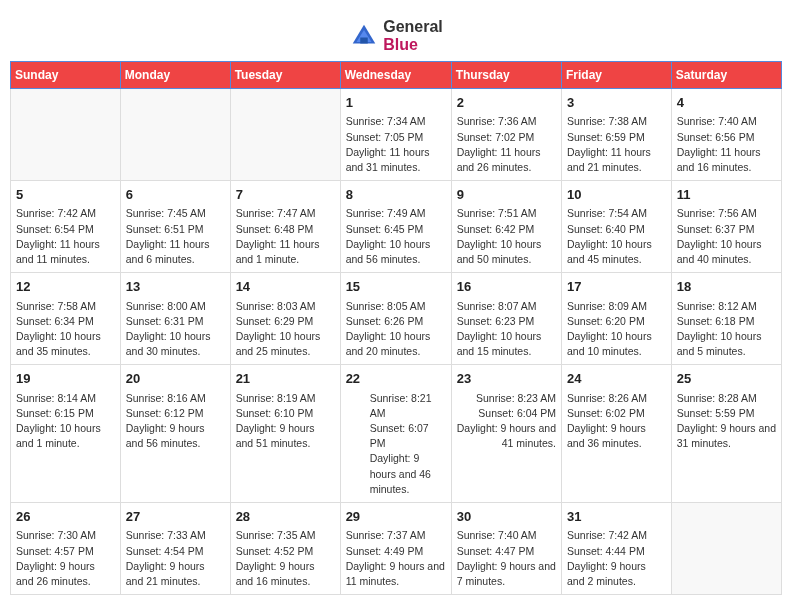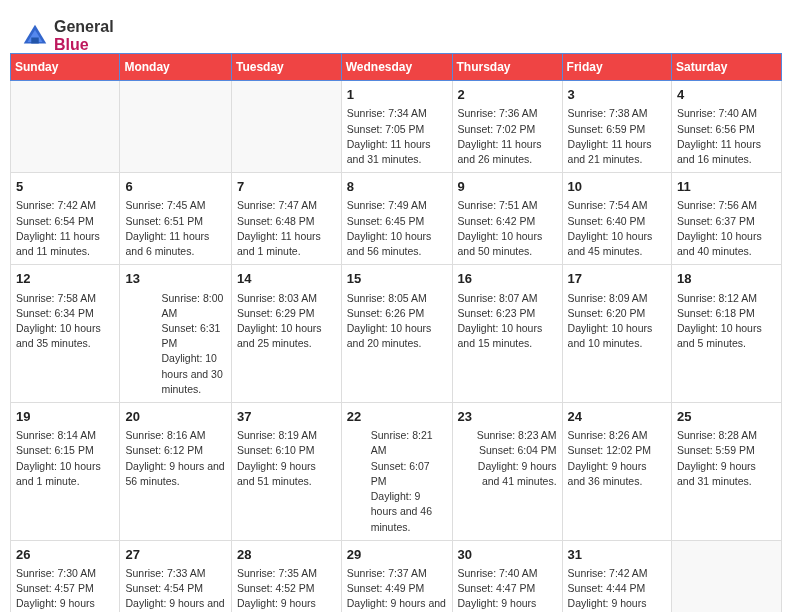--- a/index.html
+++ b/index.html
@@ -5,22 +5,23 @@
     * { box-sizing: border-box; margin: 0; padding: 0; }
     body {
       font-family: Arial, sans-serif;
       background: #fff;
       width: 792px;
       min-height: 612px;
       padding: 10px;
     }
     .header {
       display: flex;
-      justify-content: flex-start;
+      justify-content: center;
       align-items: flex-start;
+      margin-bottom: 8px;
       padding: 8px 10px 0 10px;
     }
     .logo {
       display: flex;
       align-items: center;
       gap: 4px;
     }
     .logo-text {
       display: flex;
       flex-direction: column;
@@ -206,21 +207,21 @@
       </tr>
       <tr>
         <td>
           <div class="day-number">12</div>
           <div class="day-info" style="white-space: pre-line;">Sunrise: 7:58 AM
 Sunset: 6:34 PM
 Daylight: 10 hours and 35 minutes.</div>
         </td>
         <td>
           <div class="day-number">13</div>
-          <div class="day-info" style="white-space: pre-line; margin-left: 36px;">Sunrise: 8:00 AM
+          <div class="day-info" style="white-space: pre-line;">Sunrise: 8:00 AM
 Sunset: 6:31 PM
 Daylight: 10 hours and 30 minutes.</div>
         </td>
         <td>
           <div class="day-number">14</div>
           <div class="day-info" style="white-space: pre-line;">Sunrise: 8:03 AM
 Sunset: 6:29 PM
 Daylight: 10 hours and 25 minutes.</div>
         </td>
         <td>
@@ -255,41 +256,41 @@
 Sunset: 6:15 PM
 Daylight: 10 hours and 1 minute.</div>
         </td>
         <td>
           <div class="day-number">20</div>
           <div class="day-info" style="white-space: pre-line;">Sunrise: 8:16 AM
 Sunset: 6:12 PM
 Daylight: 9 hours and 56 minutes.</div>
         </td>
         <td>
-          <div class="day-number">37</div>
+          <div class="day-number">21</div>
           <div class="day-info" style="white-space: pre-line;">Sunrise: 8:19 AM
 Sunset: 6:10 PM
 Daylight: 9 hours and 51 minutes.</div>
         </td>
         <td>
           <div class="day-number">22</div>
           <div class="day-info" style="white-space: pre-line; margin-left: 24px;">Sunrise: 8:21 AM
 Sunset: 6:07 PM
 Daylight: 9 hours and 46 minutes.</div>
         </td>
         <td>
           <div class="day-number">23</div>
           <div class="day-info" style="white-space: pre-line; text-align: right;">Sunrise: 8:23 AM
 Sunset: 6:04 PM
 Daylight: 9 hours and 41 minutes.</div>
         </td>
         <td>
           <div class="day-number">24</div>
           <div class="day-info" style="white-space: pre-line;">Sunrise: 8:26 AM
-Sunset: 12:02 PM
+Sunset: 6:02 PM
 Daylight: 9 hours and 36 minutes.</div>
         </td>
         <td>
           <div class="day-number">25</div>
           <div class="day-info" style="white-space: pre-line;">Sunrise: 8:28 AM
 Sunset: 5:59 PM
 Daylight: 9 hours and 31 minutes.</div>
         </td>
       </tr>
       <tr>

